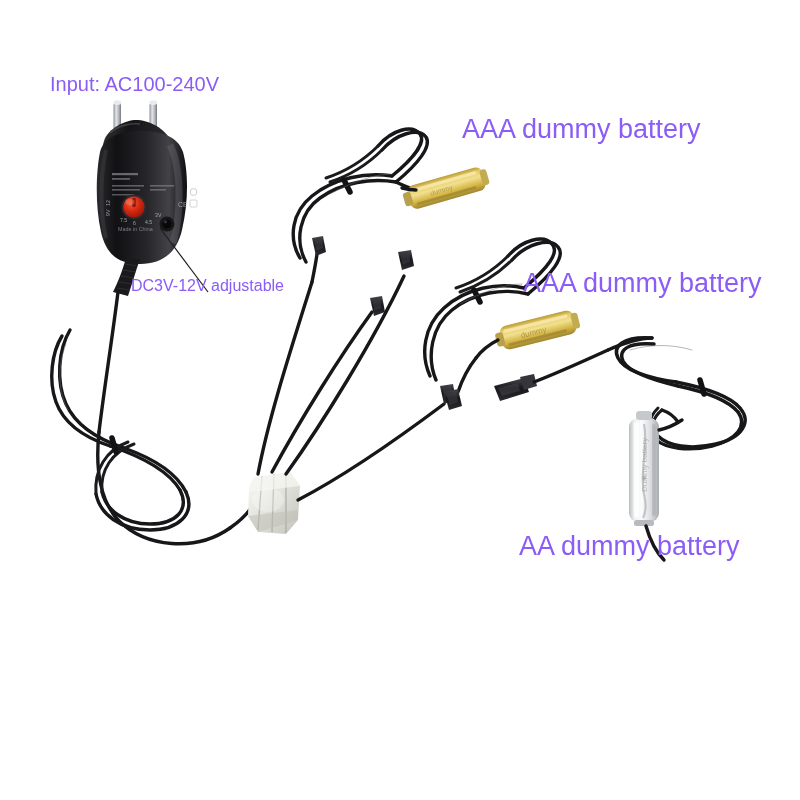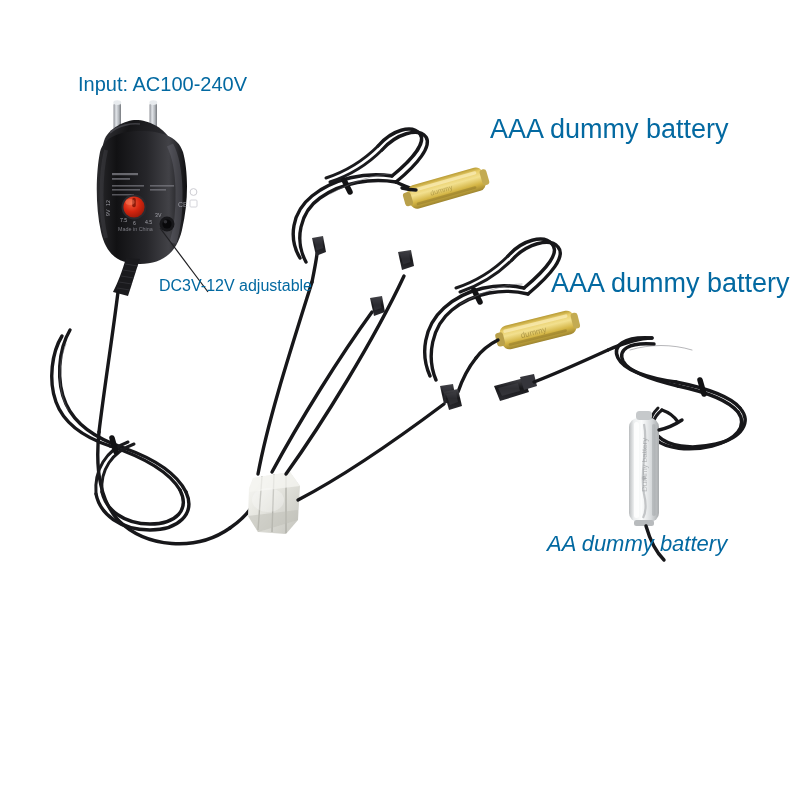--- a/index.html
+++ b/index.html
@@ -17,25 +17,24 @@
     font-family: "Liberation Sans", sans-serif;
   }
   #photo {
     position: absolute;
     inset: 0;
     width: 800px;
     height: 800px;
   }
   .label {
     position: absolute;
-    color: #0369a1;
+    color: #8b5cf6;
     white-space: nowrap;
     font-family: "Liberation Sans", sans-serif;
     line-height: 1;
-    margin-left: 28px;
   }
   .label-input {
     left: 50px;
     top: 74px;
     font-size: 20px;
   }
   .label-dc {
     left: 131px;
     top: 278px;
     font-size: 16px;
@@ -46,22 +45,21 @@
     font-size: 27px;
   }
   .label-aaa-2 {
     left: 523px;
     top: 270px;
     font-size: 27px;
   }
   .label-aa {
     left: 519px;
     top: 533px;
-    font-size: 22px;
-    font-style: italic;
+    font-size: 27px;
   }
 </style>
 </head>
 <body>
 
 <div id="stage">
 
   <svg id="photo" viewBox="0 0 800 800" xmlns="http://www.w3.org/2000/svg">
     <defs>
       <linearGradient id="gAdapterBody" x1="0" y1="0" x2="1" y2="0">

